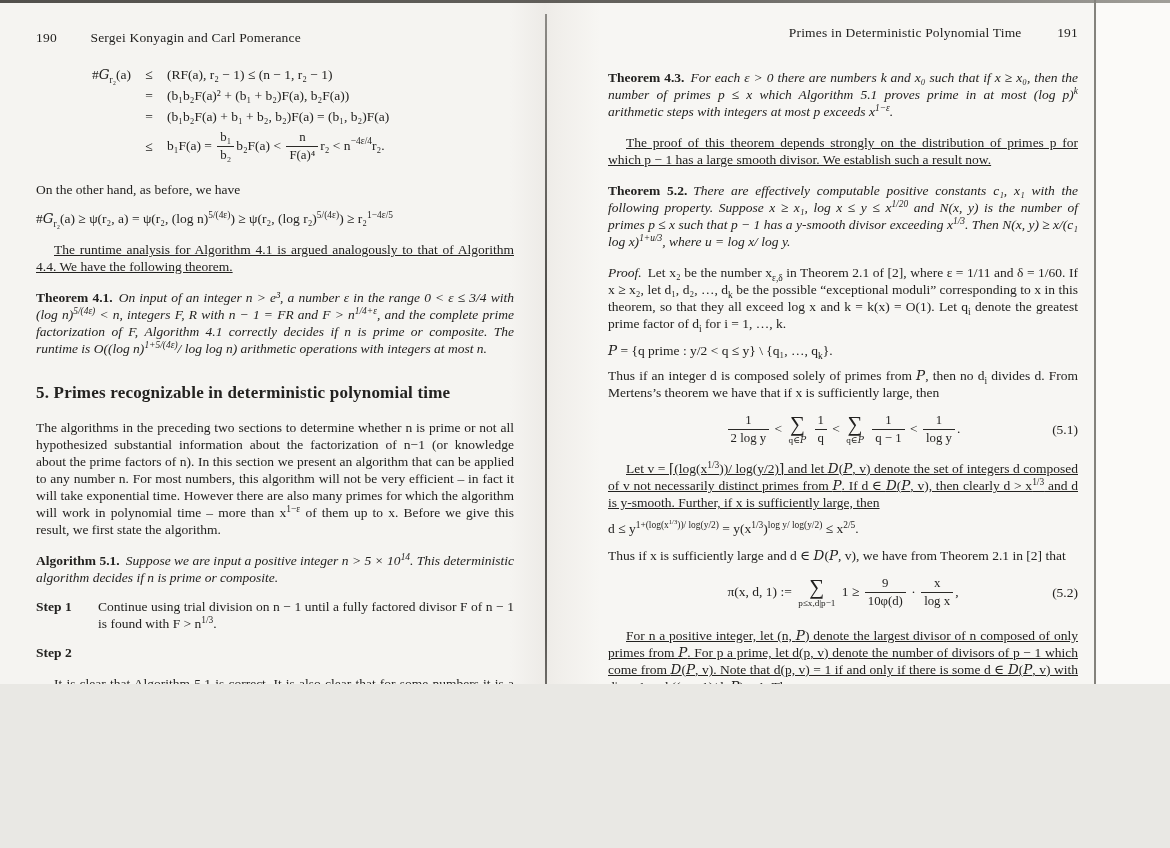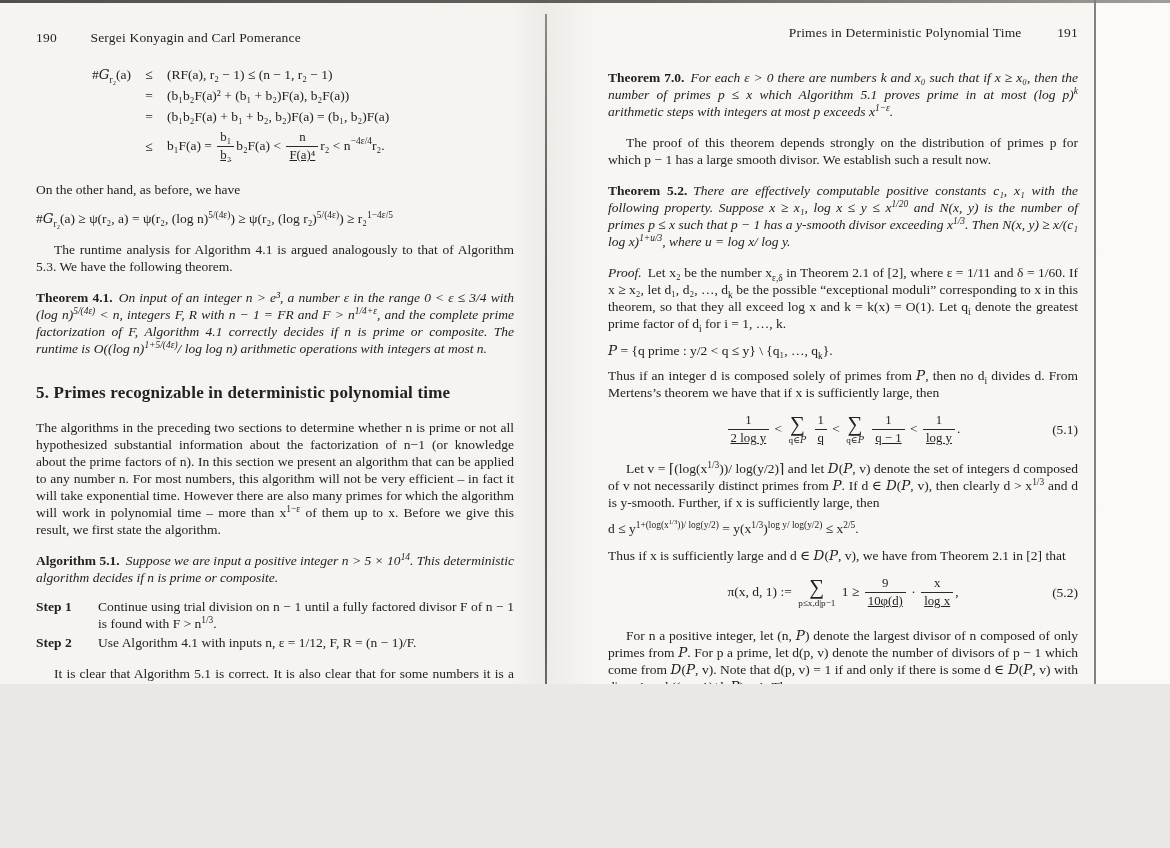--- a/index.html
+++ b/index.html
@@ -19,46 +19,46 @@
   .page-right { left:548px; width:546px; padding:0 16px 9px 60px; box-sizing:border-box; }
 
   .running-head { font-size:13.5px; letter-spacing:.2px; }
   .page-left  .running-head { margin-top:30px; }
   .page-right .running-head { margin-top:25px; text-align:right; }
   .page-left  .running-head .head-title { margin-left:30px; }
   .page-right .running-head .pagenum   { margin-left:32px; }
 
   p, .display-eq, .eq-numbered, .eq-align, .steps, h2 { margin:0; }
   .body-text { font-size:13.5px; line-height:17px; text-align:justify; }
-  .indent { text-indent:18px; }
+  .indent { text-indent:18px;text-decoration:underline; }
 
   .thm-label { font-weight:bold; margin-right:6px; }
   .thm-body { font-style:italic; }
   .proof-label { font-style:italic; margin-right:6px; }
 
   .section-heading { font-family:"Liberation Serif","DejaVu Serif",serif; font-size:17px; font-weight:bold; margin-top:26px; letter-spacing:.2px; }
 
   .eq-align { margin-top:20px; margin-left:56px; display:grid; grid-template-columns:max-content 36px auto; row-gap:5px; align-items:center; font-size:13.5px; }
   .eq-align .rel { justify-self:center; }
   .eq-align .lhs { justify-self:end; }
 
   .display-eq { font-size:13.5px; text-align:left; }
   .eq-numbered { position:relative; font-size:13.5px; text-align:center; }
   .eq-number { position:absolute; right:0; top:50%; transform:translateY(-50%); }
 
   sup, sub { font-size:.70em; line-height:0; }
   .frac { display:inline-block; vertical-align:middle; text-align:center; margin:0 2px; font-size:.95em; }
   .frac .num { display:block; padding:0 3px 1px; border-bottom:1px solid #2a2926; }
-  .frac .den { display:block; padding:1px 3px 0;text-decoration:underline; }
+  .frac .den { display:block; padding:1px 3px 0; }
   .sum { display:inline-block; vertical-align:middle; text-align:center; margin:0 3px; }
   .sum .sigma { display:block; font-size:1.55em; line-height:1; }
   .sum .limits { display:block; font-size:.68em; line-height:1.15; }
   .cal { font-style:italic; font-family:"DejaVu Serif",serif; }
 
-  .steps { margin-top:12px; display:grid; grid-template-columns:62px 1fr; row-gap:2px; font-size:13.5px; line-height:17px; }
+  .steps { margin-top:12px; display:grid; grid-template-columns:62px 1fr; row-gap:12px; font-size:13.5px; line-height:17px; }
   .step-label { font-weight:bold; }
   .step-body { text-align:justify; }
 
   .mt-lg { margin-top:18px; } .mt-md { margin-top:14px; } .mt-sm { margin-top:10px; }
   .mt-eq { margin-top:12px; margin-bottom:12px; }
 </style>
 </head>
 <body>
 
 <div class="scan">
@@ -82,47 +82,46 @@
       <span class="lhs"></span>
       <span class="rel">≤</span>
       <span class="rhs">b₁F(a) = <span class="frac"><span class="num">b₁</span><span class="den">b₂</span></span>b₂F(a) &lt; <span class="frac"><span class="num">n</span><span class="den">F(a)⁴</span></span>r₂ &lt; n<sup>−4ε/4</sup>r₂.</span>
     </div>
 
     <p class="body-text mt-lg">On the other hand, as before, we have</p>
 
     <div class="display-eq mt-eq">#<span class="cal">G</span><sub>r₂</sub>(a) ≥ ψ(r₂, a) = ψ(r₂, (log n)<sup>5/(4ε)</sup>) ≥ ψ(r₂, (log r₂)<sup>5/(4ε)</sup>) ≥ r₂<sup>1−4ε/5</sup></div>
 
 
-    <p class="body-text indent mt-md">The runtime analysis for Algorithm 4.1 is argued analogously to that of Algorithm 5.3. We have the following theorem.</p>
+    <p class="body-text indent mt-md">The runtime analysis for Algorithm 4.1 is argued analogously to that of Algorithm 4.4. We have the following theorem.</p>
 
     <p class="body-text mt-md"><b class="thm-label">Theorem 4.1.</b><span class="thm-body">On input of an integer n &gt; e³, a number ε in the range 0 &lt; ε ≤ 3/4 with (log n)<sup>5/(4ε)</sup> &lt; n, integers F, R with n − 1 = FR and F &gt; n<sup>1/4+ε</sup>, and the complete prime factorization of F, Algorithm 4.1 correctly decides if n is prime or composite. The runtime is O((log n)<sup>1+5/(4ε)</sup>/ log log n) arithmetic operations with integers at most n.</span></p>
 
     <h2 class="section-heading">5. Primes recognizable in deterministic polynomial time</h2>
 
     <p class="body-text" style="margin-top:16px;">The algorithms in the preceding two sections to determine whether n is prime or not all hypothesized substantial information about the factorization of n−1 (or knowledge about the prime factors of n). In this section we present an algorithm that can be applied to any number n. For most numbers, this algorithm will not be very efficient – in fact it will take exponential time. However there are also many primes for which the algorithm will work in polynomial time – more than x<sup>1−ε</sup> of them up to x. Before we give this result, we first state the algorithm.</p>
 
     <p class="body-text mt-md"><b class="thm-label">Algorithm 5.1.</b><span class="thm-body">Suppose we are input a positive integer n &gt; 5 × 10<sup>14</sup>. This deterministic algorithm decides if n is prime or composite.</span></p>
 
     <div class="steps">
       <span class="step-label">Step 1</span>
       <span class="step-body">Continue using trial division on n − 1 until a fully factored divisor F of n − 1 is found with F &gt; n<sup>1/3</sup>.</span>
       <span class="step-label">Step 2</span>
-      <span class="step-body">Use Algorithm 4.1 with inputs n, ε = 1/12, F, R = (n − 1)/F.</span>
     </div>
 
     <p class="body-text indent mt-md">It is clear that Algorithm 5.1 is correct. It is also clear that for some numbers it is a terrible algorithm. For example, if n is even, one might well spend exponential time discovering that n is composite. Nevertheless, Algorithm 5.1 is able to prove prime quite a few numbers in polynomial time.</p>
   </div>
 
   <div class="page page-right">
     <div class="running-head">
       <span class="head-title">Primes in Deterministic Polynomial Time</span>
       <span class="pagenum">191</span>
     </div>
 
-    <p class="body-text" style="margin-top:28px;"><b class="thm-label">Theorem 7.0.</b><span class="thm-body">For each ε &gt; 0 there are numbers k and x₀ such that if x ≥ x₀, then the number of primes p ≤ x which Algorithm 5.1 proves prime in at most (log p)<sup>k</sup> arithmetic steps with integers at most p exceeds x<sup>1−ε</sup>.</span></p>
+    <p class="body-text" style="margin-top:28px;"><b class="thm-label">Theorem 4.3.</b><span class="thm-body">For each ε &gt; 0 there are numbers k and x₀ such that if x ≥ x₀, then the number of primes p ≤ x which Algorithm 5.1 proves prime in at most (log p)<sup>k</sup> arithmetic steps with integers at most p exceeds x<sup>1−ε</sup>.</span></p>
 
     <p class="body-text indent mt-md">The proof of this theorem depends strongly on the distribution of primes p for which p − 1 has a large smooth divisor. We establish such a result now.</p>
 
     <p class="body-text mt-md"><b class="thm-label">Theorem 5.2.</b><span class="thm-body">There are effectively computable positive constants c₁, x₁ with the following property. Suppose x ≥ x₁, log x ≤ y ≤ x<sup>1/20</sup> and N(x, y) is the number of primes p ≤ x such that p − 1 has a y-smooth divisor exceeding x<sup>1/3</sup>. Then N(x, y) ≥ x/(c₁ log x)<sup>1+u/3</sup>, where u = log x/ log y.</span></p>
 
     <p class="body-text mt-md"><i class="proof-label">Proof.</i><span>Let x₂ be the number x<sub>ε,δ</sub> in Theorem 2.1 of [2], where ε = 1/11 and δ = 1/60. If x ≥ x₂, let d₁, d₂, …, d<sub>k</sub> be the possible “exceptional moduli” corresponding to x in this theorem, so that they all exceed log x and k = k(x) = O(1). Let q<sub>i</sub> denote the greatest prime factor of d<sub>i</sub> for i = 1, …, k.</span></p>
 
     <div class="display-eq mt-sm" style="margin-bottom:8px;"><span class="cal">P</span> = {q prime : y/2 &lt; q ≤ y} \ {q₁, …, q<sub>k</sub>}.</div>
 
     <p class="body-text">Thus if an integer d is composed solely of primes from <span class="cal">P</span>, then no d<sub>i</sub> divides d. From Mertens’s theorem we have that if x is sufficiently large, then</p>

